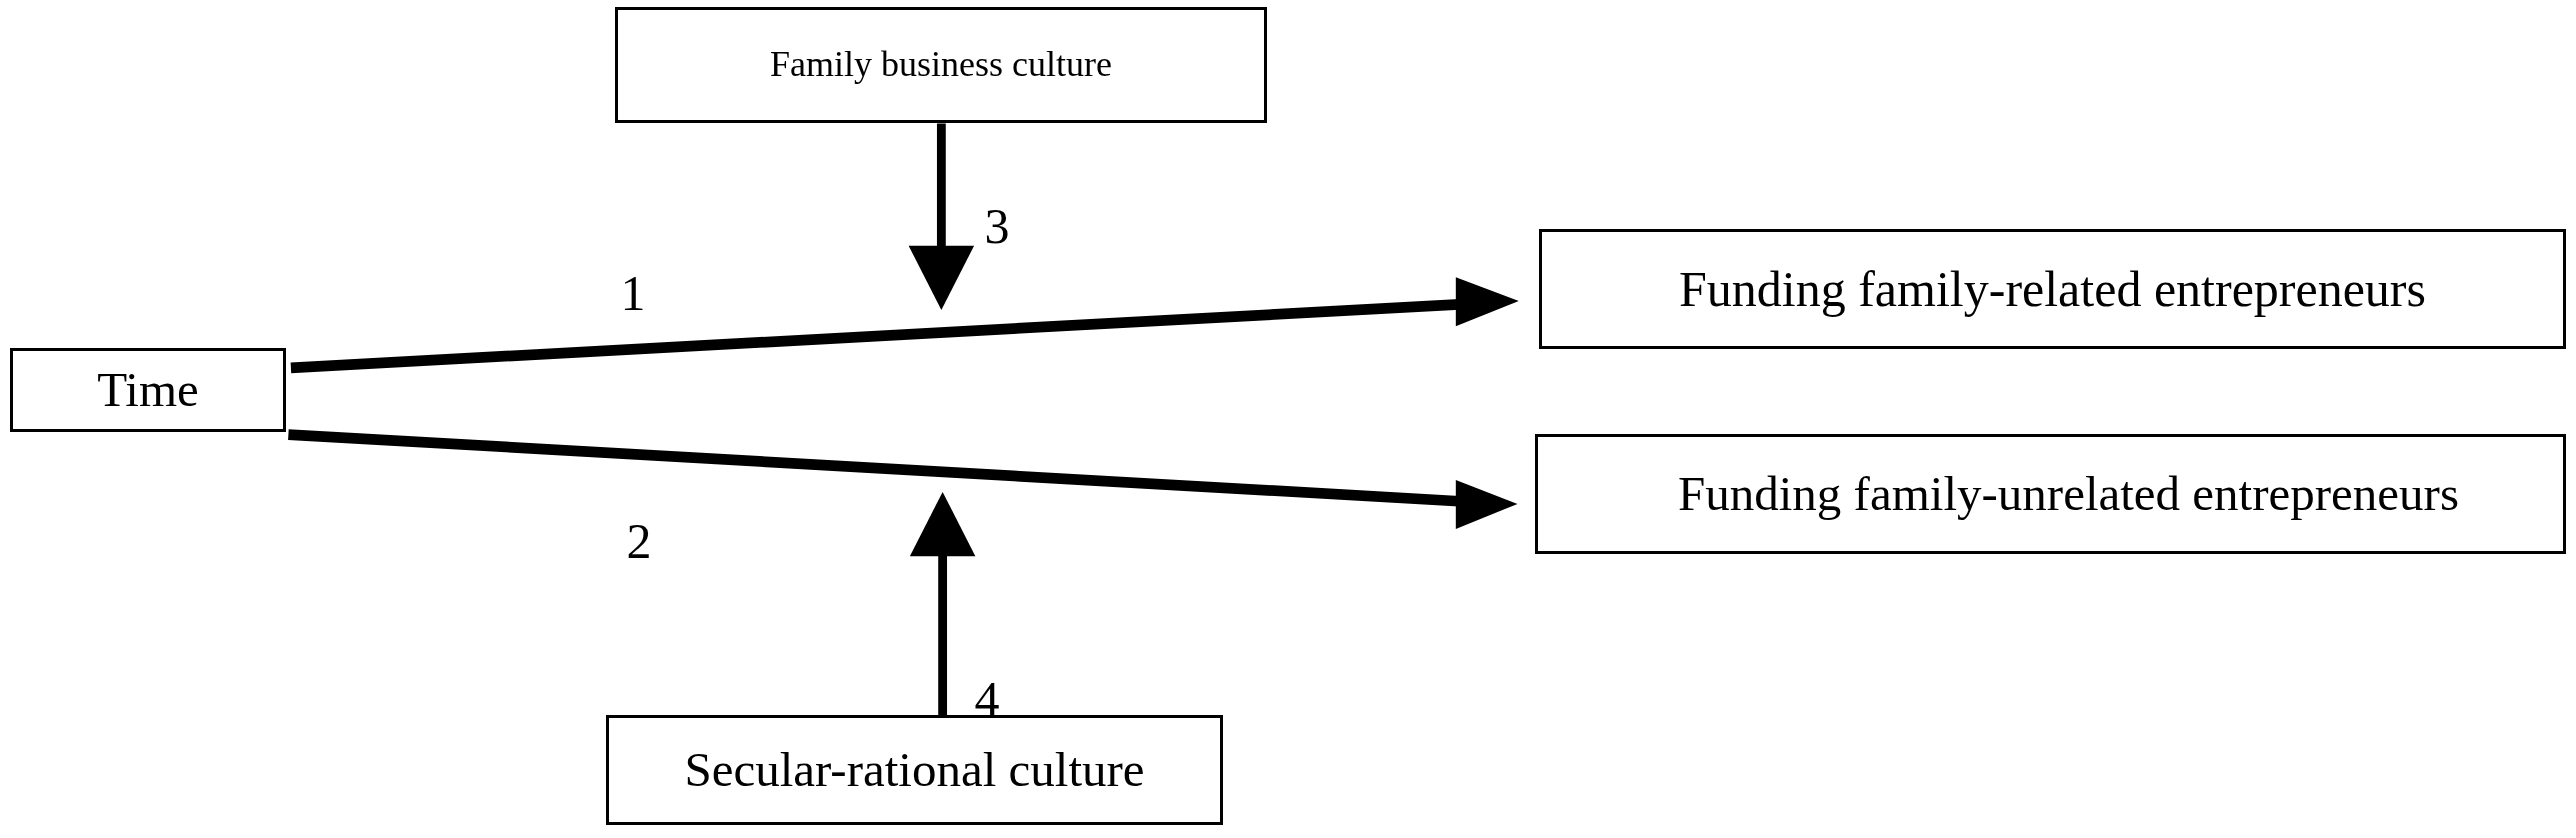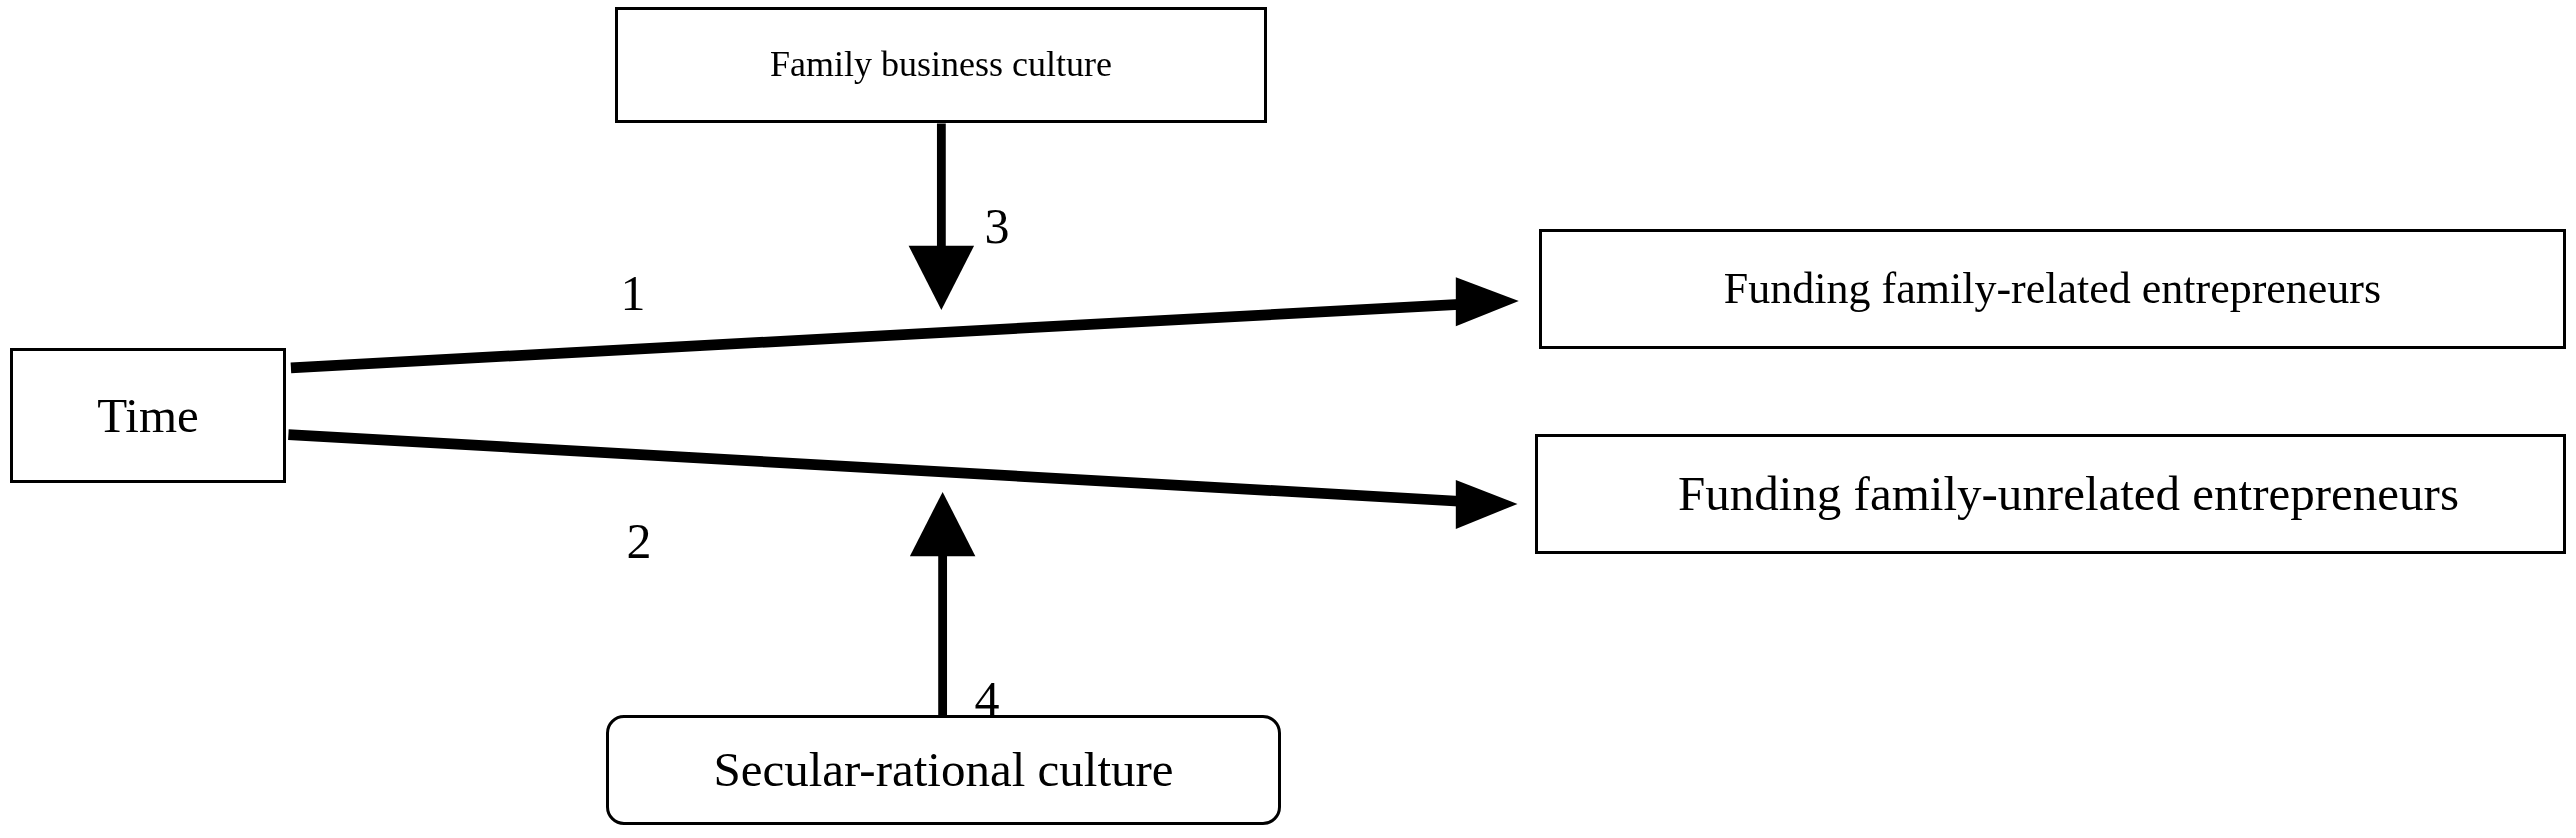--- a/index.html
+++ b/index.html
@@ -41,24 +41,24 @@
     text-align: center;
   }
   .edge-label {
     position: absolute;
     color: #000000;
     line-height: 1;
     white-space: nowrap;
     text-align: center;
   }
   
-  #node-time        { left: 10px;   top: 348px;  width: 276px;  height: 135px; font-size: 49px; }
+  #node-time        { left: 10px;   top: 348px;  width: 276px;  height: 84px; font-size: 49px; }
   #node-family      { left: 615px;  top: 7px;   width: 652px; height: 116px; font-size: 36px; }
-  #node-secular     { left: 606px;  top: 715px; width: 675px; height: 110px; font-size: 49px; border-radius: 18px; }
-  #node-related     { left: 1539px; top: 229px;  width: 1027px; height: 120px; font-size: 44px; }
+  #node-secular     { left: 606px;  top: 715px; width: 617px; height: 110px; font-size: 49px; }
+  #node-related     { left: 1539px; top: 229px;  width: 1027px; height: 120px; font-size: 50px; }
   #node-unrelated   { left: 1535px; top: 434px;  width: 1031px; height: 120px; font-size: 49px; padding-left: 36px; }
   
   #label-1 { left: 614px;  top: 268px;  width: 38px;  font-size: 50px; }
   #label-2 { left: 620px;  top: 516px;  width: 38px;  font-size: 50px; }
   #label-3 { left: 978px; top: 201px;  width: 38px;  font-size: 50px; }
   #label-4 { left: 968px; top: 674px; width: 38px;  font-size: 50px; }
 </style>
 </head>
 <body>
 

